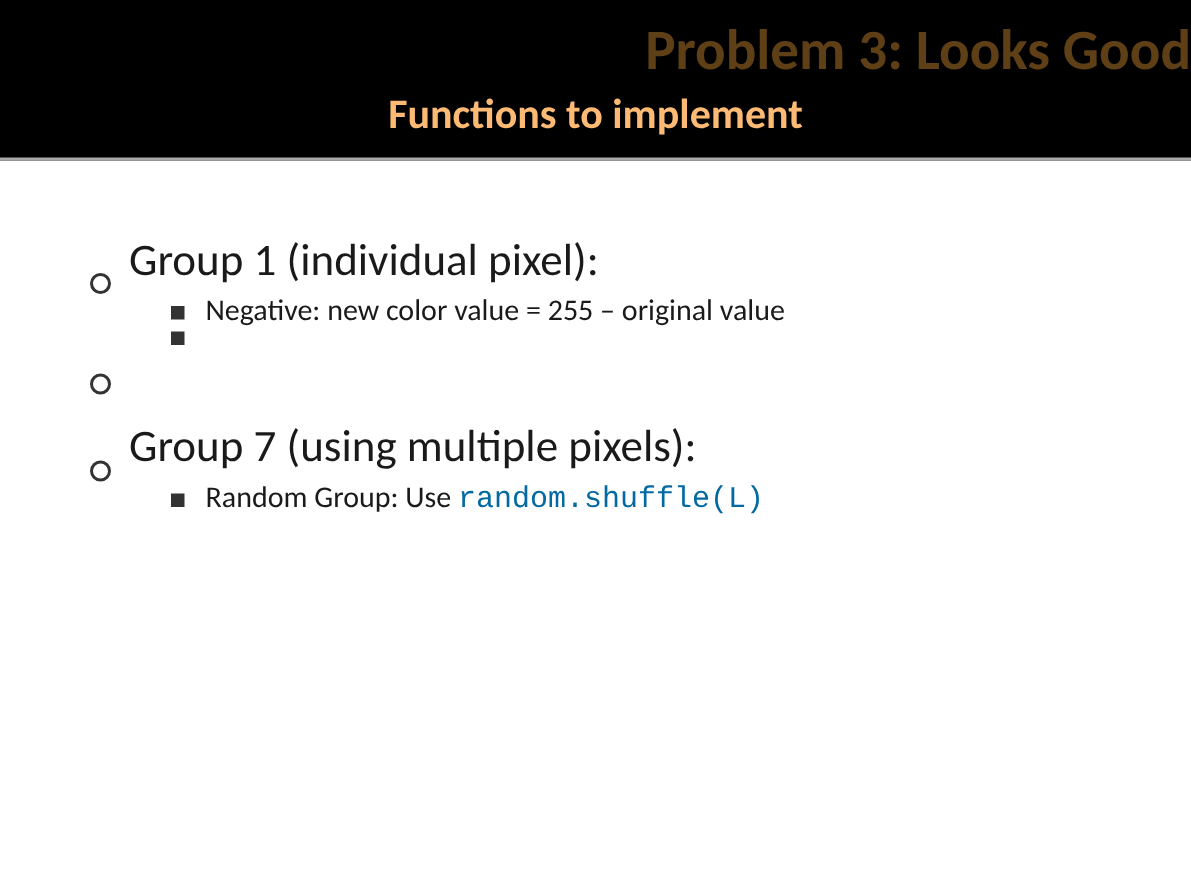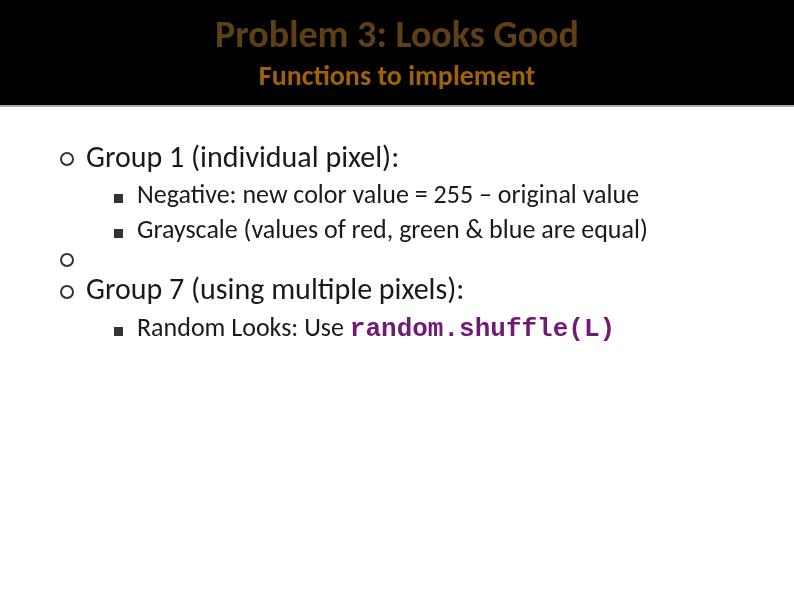--- a/index.html
+++ b/index.html
@@ -14,72 +14,74 @@
     background: #000000;
     text-align: center;
     padding: 14px 0 12px 0;
     border-bottom: 2px solid #aaa;
   }
   .title {
     color: #5f4016;
     font-size: 38px;
     font-weight: 700;
     line-height: 1.1;
+    text-align: right;
   }
   .subtitle {
-    color: #a16207;
+    color: #fdba74;
     font-size: 28px;
     font-weight: 700;
     margin-top: 2px;
   }
   .content {
     padding: 30px 40px 0 60px;
     color: #1a1a1a;
   }
   .group {
     margin-bottom: 4px;
   }
   .group-head {
     display: flex;
-    align-items: center;
+    align-items: flex-end;
     font-size: 30px;
     line-height: 1.35;
+    margin-top: 17px;
   }
   .ring {
     display: inline-block;
     width: 14px;
     height: 14px;
     border: 2px solid #333;
     border-radius: 50%;
     margin-right: 12px;
     flex-shrink: 0;
     position: relative;
     top: 2px;
   }
   .sub {
     display: flex;
     align-items: baseline;
-    font-size: 26px;
+    font-size: 20px;
     line-height: 1.35;
     margin-left: 54px;
   }
   .square {
     display: inline-block;
     width: 9px;
     height: 9px;
     background: #333;
     margin-right: 14px;
     flex-shrink: 0;
     position: relative;
     top: 0px;
   }
   .mono {
     font-family: "Courier New", monospace;
-    color: #701a75;
-    font-weight: 700;
+    color: #0369a1;
+    font-weight: 400;
   }
 </style>
 </head>
 <body>
 
 <div class="header">
   <div class="title">Problem 3: Looks Good</div>
   <div class="subtitle">Functions to implement</div>
 </div>
 
@@ -89,36 +91,35 @@
     <div class="group-head">
       <span class="ring"></span>
       <span>Group 1 (individual pixel):</span>
     </div>
     <div class="sub">
       <span class="square"></span>
       <span>Negative: new color value = 255 – original value</span>
     </div>
     <div class="sub">
       <span class="square"></span>
-      <span>Grayscale (values of red, green &amp; blue are equal)</span>
     </div>
   </div>
 
   <div class="group">
     <div class="group-head">
       <span class="ring"></span>
     </div>
   </div>
 
   <div class="group">
     <div class="group-head">
       <span class="ring"></span>
       <span>Group 7 (using multiple pixels):</span>
     </div>
     <div class="sub">
       <span class="square"></span>
       <span>
-        <span>Random Looks: Use </span><span class="mono">random.shuffle(L)</span>
+        <span>Random Group: Use </span><span class="mono">random.shuffle(L)</span>
       </span>
     </div>
   </div>
 
 </div>
 
 </body></html>

